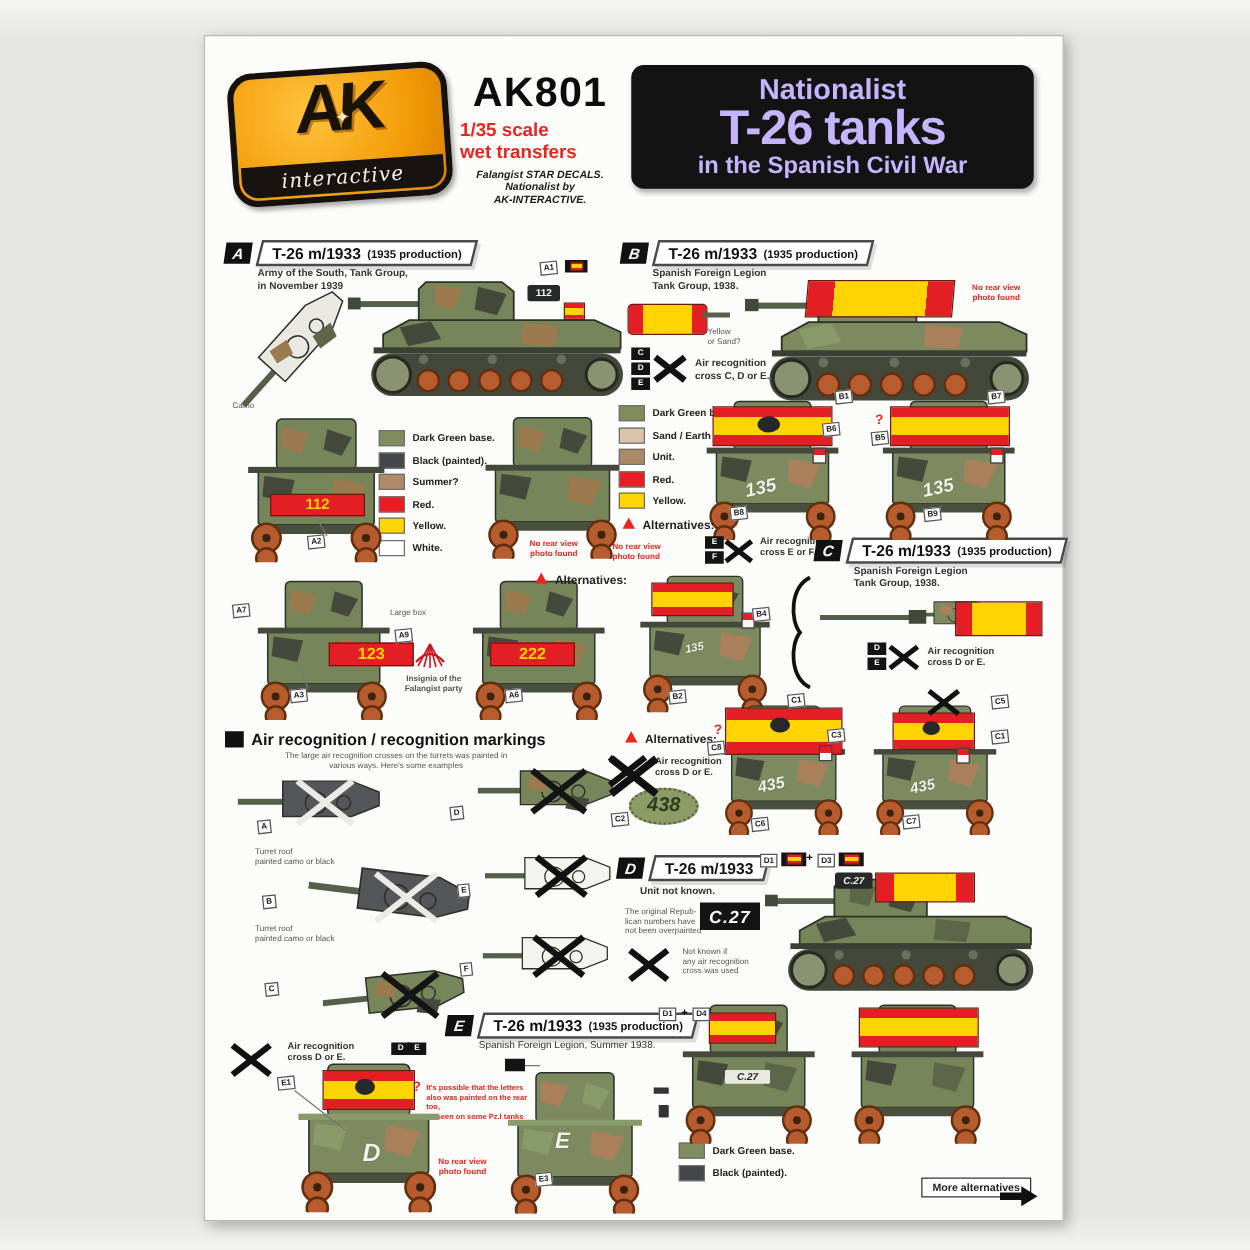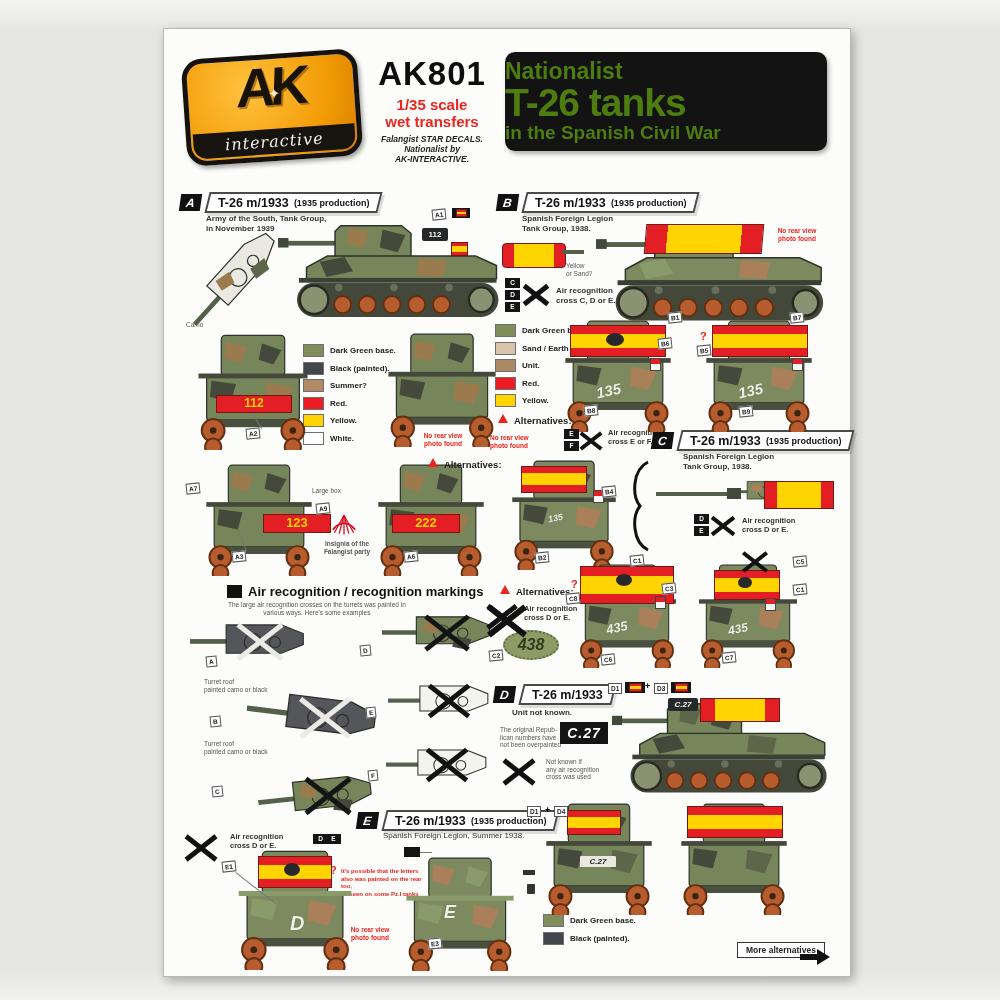--- a/index.html
+++ b/index.html
@@ -5,23 +5,23 @@
   html,body{margin:0;padding:0;background:#e8e8e6;font-family:"Liberation Sans",sans-serif;}
   .page{position:relative;width:1000px;height:1000px;overflow:hidden;background:linear-gradient(180deg,#f4f4f2 0,#e6e6e4 30px,#e6e6e4 970px,#f2f2f0 1000px);}
   .abs{position:absolute;}
   .sheet{position:absolute;left:163px;top:28px;width:686px;height:947px;background:#fcfcfa;border:1px solid #b8b8b4;box-shadow:3px 4px 10px rgba(0,0,0,.28);}
   
   .logo{position:absolute;left:184px;top:54px;width:166px;height:97px;transform:rotate(-4deg);background:radial-gradient(circle at 35% 30%,#ffc23e,#f29b05 65%,#d97f00);border:5px solid #16110c;border-radius:20px;box-shadow:2px 3px 4px rgba(0,0,0,.35);}
   .logo-ak{position:absolute;left:0;right:0;top:-4px;text-align:center;font-size:54px;font-weight:900;letter-spacing:-5px;color:#191207;transform:skewX(-6deg);text-shadow:2px 2px 0 rgba(120,70,0,.55);}
   .logo-star{position:absolute;left:48%;top:26px;color:#ffe9bd;font-size:15px;text-shadow:0 0 2px #7a4c00;}
   .logo-band{position:absolute;left:2px;right:2px;bottom:2px;height:25px;background:#17130e;border-radius:0 0 13px 13px;display:flex;align-items:center;justify-content:center;color:#f5f2ea;font-family:"DejaVu Serif",serif;font-style:italic;font-size:16px;letter-spacing:1px;}
   .code{position:absolute;left:368px;top:55px;width:128px;text-align:center;font-size:33px;font-weight:900;color:#0d0d0d;letter-spacing:1px;}
-  .scale{position:absolute;left:368px;top:96px;width:128px;text-align:center;color:#e8251f;font-weight:bold;font-size:15px;line-height:17px;}
+  .scale{position:absolute;left:368px;top:96px;width:128px;color:#e8251f;font-weight:bold;font-size:15px;line-height:17px;}
   .copyr{position:absolute;left:366px;top:134px;width:132px;text-align:center;font-size:8.5px;font-weight:bold;font-style:italic;color:#1d1d1d;line-height:10px;}
-  .banner{position:absolute;left:505px;top:52px;width:322px;height:99px;background:#131313;border-radius:10px;display:flex;flex-direction:column;align-items:flex-start;justify-content:center;color:#4d7c0f;box-shadow:2px 3px 4px rgba(0,0,0,.3);}
+  .banner{position:absolute;left:505px;top:52px;width:322px;height:99px;background:#131313;border-radius:10px;display:flex;flex-direction:column;align-items:center;justify-content:center;color:#c4b5fd;box-shadow:2px 3px 4px rgba(0,0,0,.3);}
   .banner .b1{font-size:23px;font-weight:bold;line-height:25px;}
   .banner .b2{font-size:39px;font-weight:900;line-height:38px;letter-spacing:-1px;}
   .banner .b3{font-size:19px;font-weight:bold;line-height:22px;}
   
   .sec-h{position:absolute;display:flex;align-items:center;gap:6px;}
   .sec-letter{background:#111;color:#fff;font-weight:bold;font-style:italic;font-size:12px;width:21px;height:17px;display:flex;align-items:center;justify-content:center;transform:skewX(-8deg);}
   .sec-box{border:2px solid #4a4a4a;background:#fff;padding:0 9px;transform:skewX(-14deg);box-shadow:3px 3px 0 rgba(0,0,0,.12);height:17px;display:flex;align-items:center;gap:5px;white-space:nowrap;}
   .sec-box>span{transform:skewX(14deg);display:inline-block;}
   .sec-title{font-weight:bold;font-size:12.5px;color:#111;}
   .sec-suffix{font-weight:bold;font-size:9px;color:#111;}
@@ -233,21 +233,21 @@
     <div class="tiny" style="position:static;">Insignia of the</div>
     <div class="tiny" style="position:static;">Falangist party</div>
   </div>
 
   <svg class="tank" style="left:372px;top:462px;width:118px;height:114px;--c1:#76865a;--c2:#9b7a4e;--c3:#45493c;" viewBox="0 0 150 145">
       <use href="#tfront"></use>
     </svg>
   <div class="plate" style="left:392px;top:514px;width:66px;height:17px;font-size:13px;line-height:16px;">222</div>
   <div class="lbl" style="left:404px;top:551px;">A6</div>
 
-  <div class="sec-h" style="left:180px;top:584px;margin-left:47px;">
+  <div class="sec-h" style="left:180px;top:584px;">
     <div class="airrec-sq"></div>
     <div class="airrec-title">Air recognition / recognition markings</div>
   </div>
   <div class="tiny" style="left:228px;top:601px;text-align:center;">
     <div>The large air recognition crosses on the turrets was painted in</div>
     <div>various ways. Here's some examples</div>
   </div>
 
   <svg class="tank" style="left:190px;top:614px;width:118px;height:58px;--c1:#54565a;--p:0;" viewBox="0 0 150 70">
       <use href="#tturret"></use>

